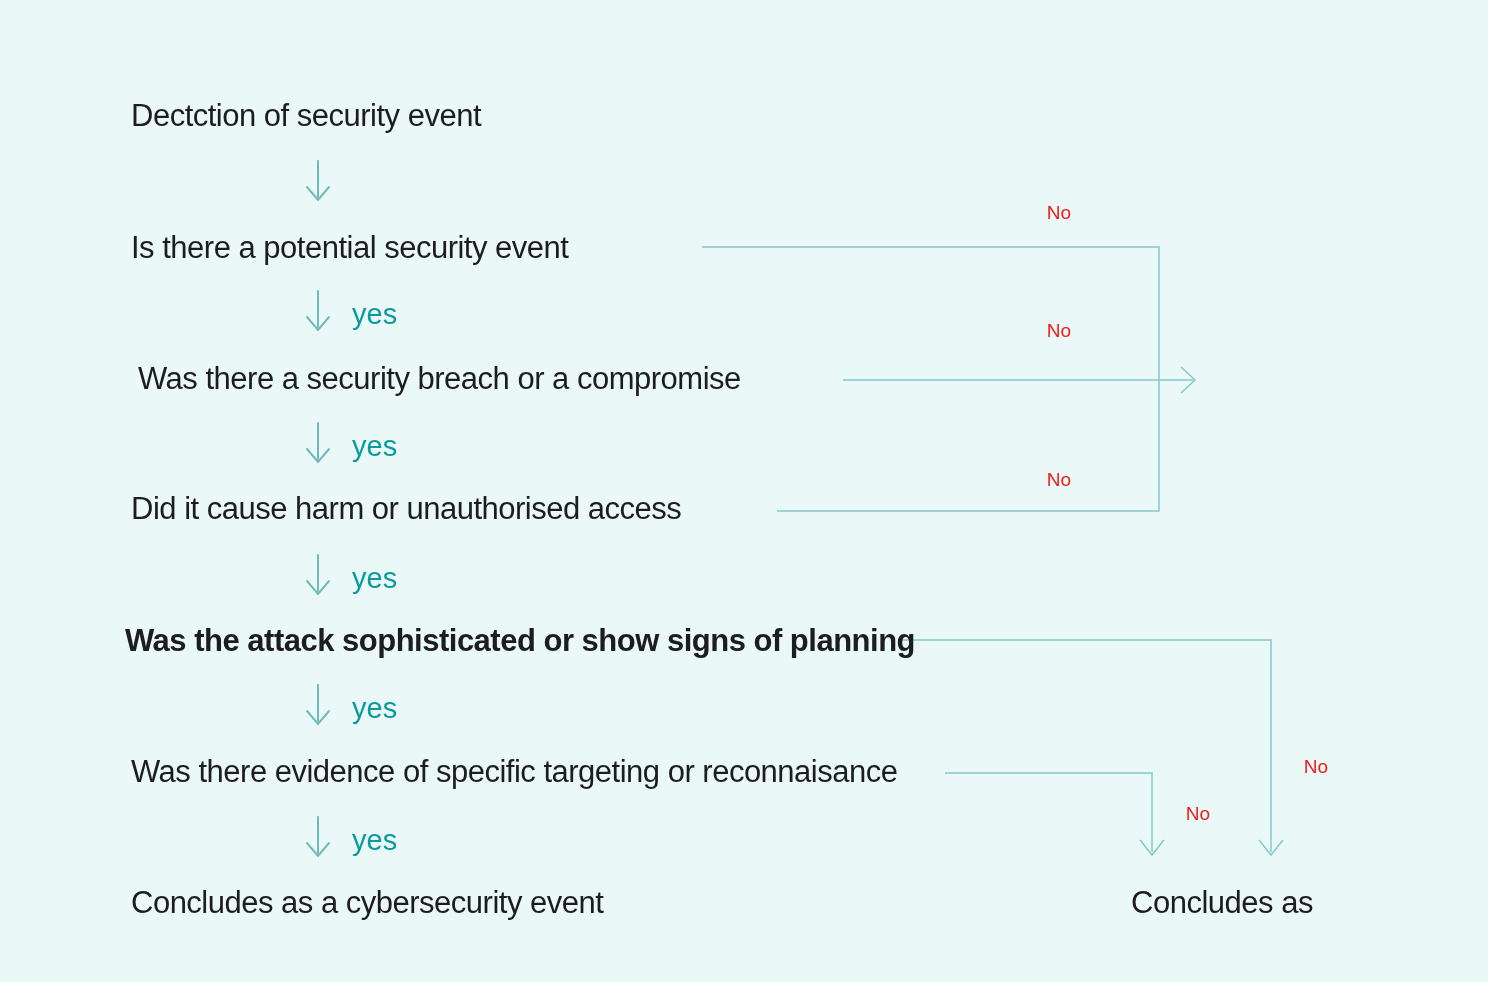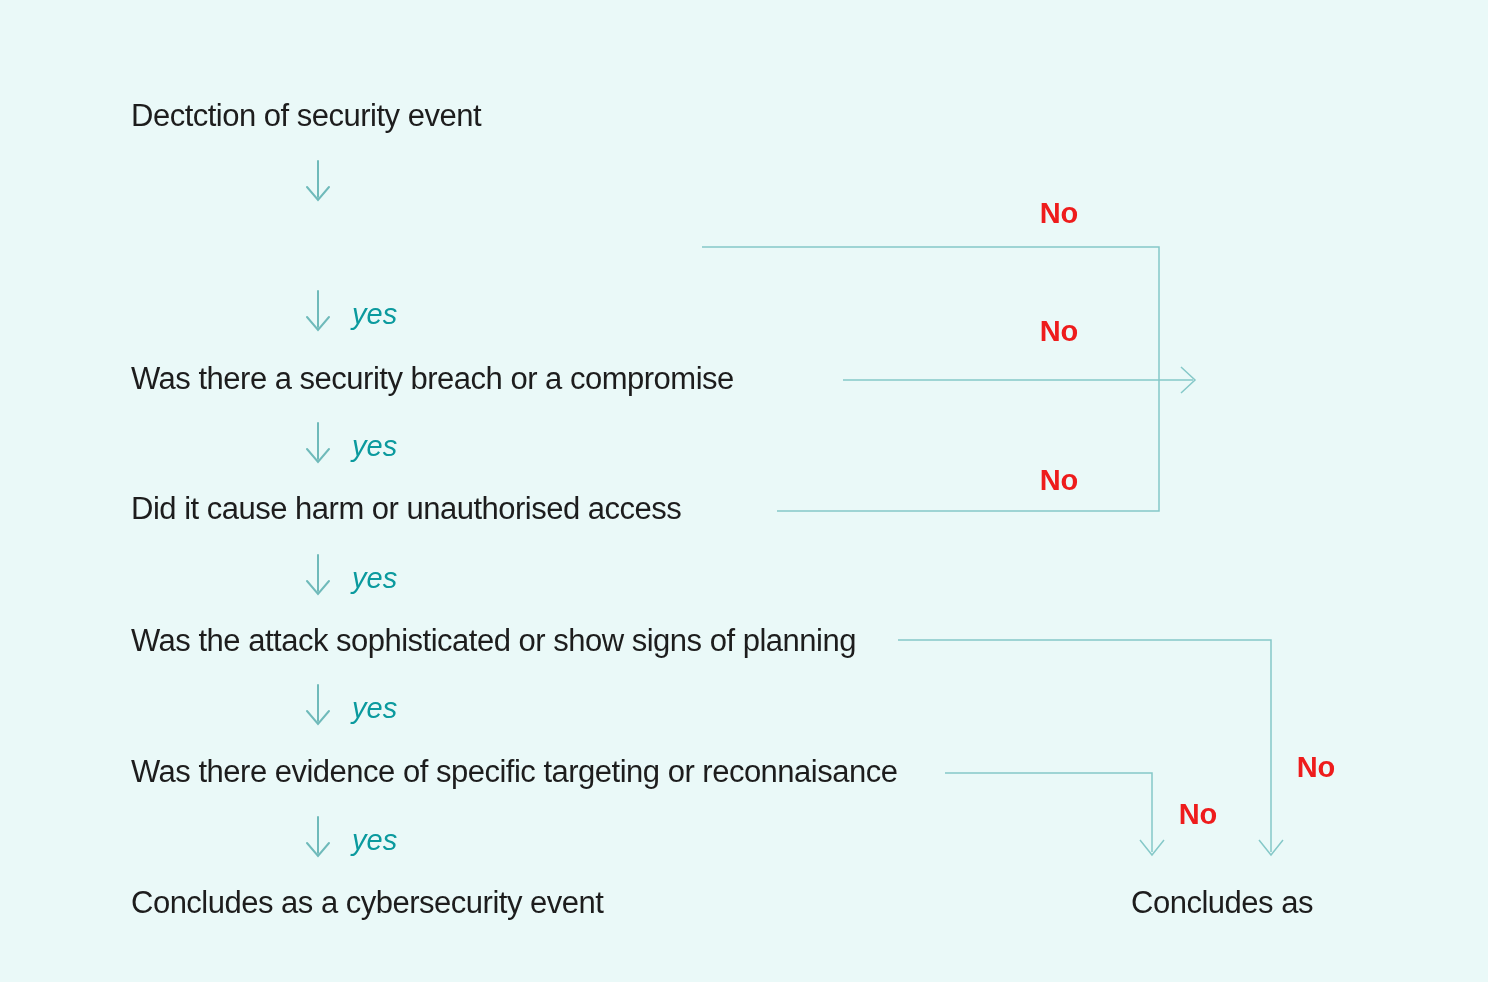--- a/index.html
+++ b/index.html
@@ -58,26 +58,25 @@
     text-align: left;
     transform: translateX(-50%);
   }
   .yes-label {
     position: absolute;
     font-size: 29px;
     font-weight: 500;
     color: var(--yes-color);
     transform: translateY(-50%);
     white-space: nowrap;
-    font-style: italic;
   }
   .no-label {
     position: absolute;
-    font-size: 29px;
-    font-weight: 700;
+    font-size: 19px;
+    font-weight: 400;
     color: var(--no-color);
     transform: translate(-50%, -50%);
     white-space: nowrap;
   }
 </style>
 </head>
 <body>
 
 <div class="canvas">
 
@@ -122,26 +121,27 @@
     </g>
 
     <g>
       <path class="flow-line" d="M945 734 H1152 V813"></path>
       <path class="flow-line" d="M1140 801 L1152 816 L1164 801"></path>
     </g>
   </svg>
 
   <div class="node" style="left:131px; top:77px;">Dectction of security event</div>
 
+  <div class="node" style="left:131px; top:209px;">Is there a potential security event</div>
 
-  <div class="node" style="left:131px; top:340px;">Was there a security breach or a compromise</div>
+  <div class="node" style="left:138px; top:340px;">Was there a security breach or a compromise</div>
 
   <div class="node" style="left:131px; top:470px;">Did it cause harm or unauthorised access</div>
 
-  <div class="node" style="left:131px; top:602px;">Was the attack sophisticated or show signs of planning</div>
+  <div class="node" style="left:125px; top:602px;font-weight:bold;">Was the attack sophisticated or show signs of planning</div>
 
   <div class="node" style="left:131px; top:733px;">Was there evidence of specific targeting or reconnaisance</div>
 
   <div class="node" style="left:131px; top:864px;">Concludes as a cybersecurity event</div>
 
   <span class="yes-label" style="left:352px; top:275px;">yes</span>
   <span class="yes-label" style="left:352px; top:407px;">yes</span>
   <span class="yes-label" style="left:352px; top:539px;">yes</span>
   <span class="yes-label" style="left:352px; top:669px;">yes</span>
   <span class="yes-label" style="left:352px; top:801px;">yes</span>

